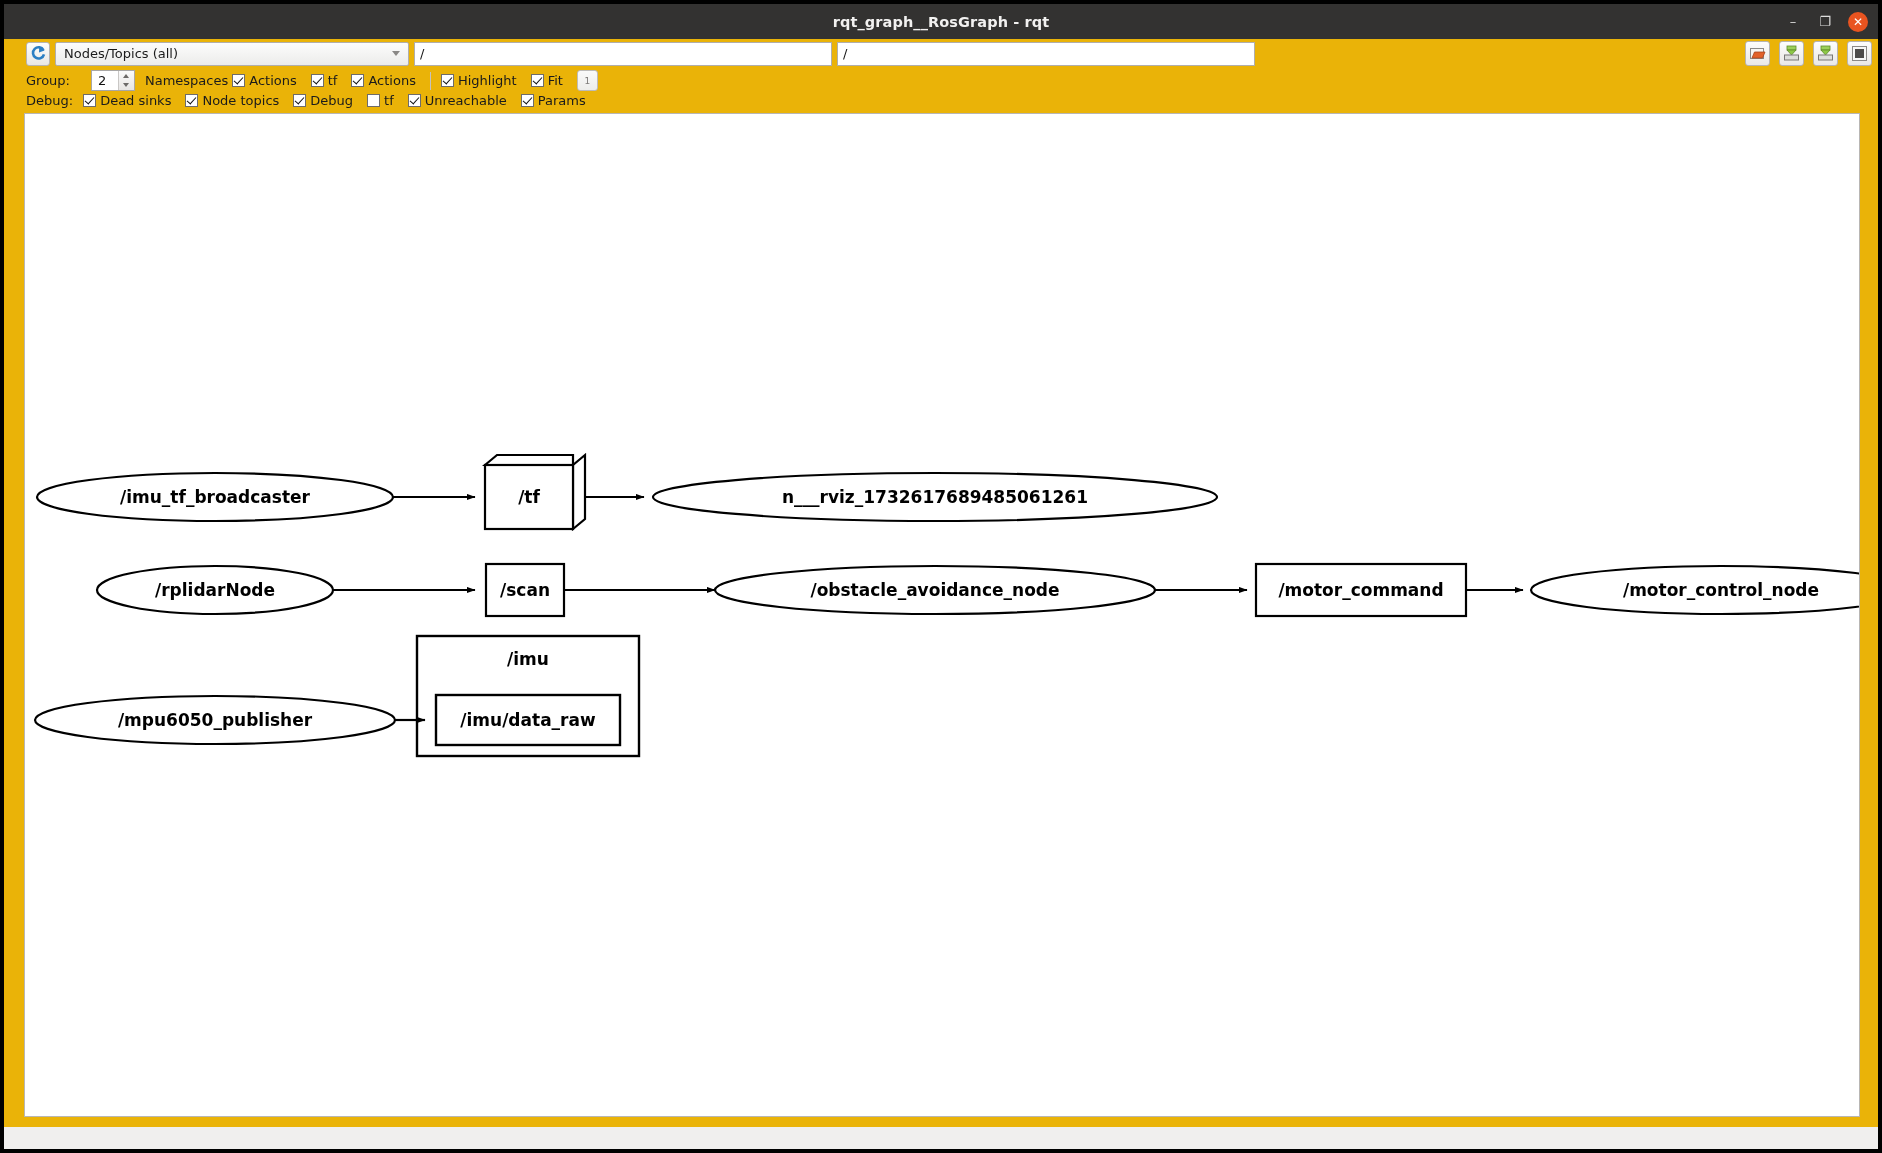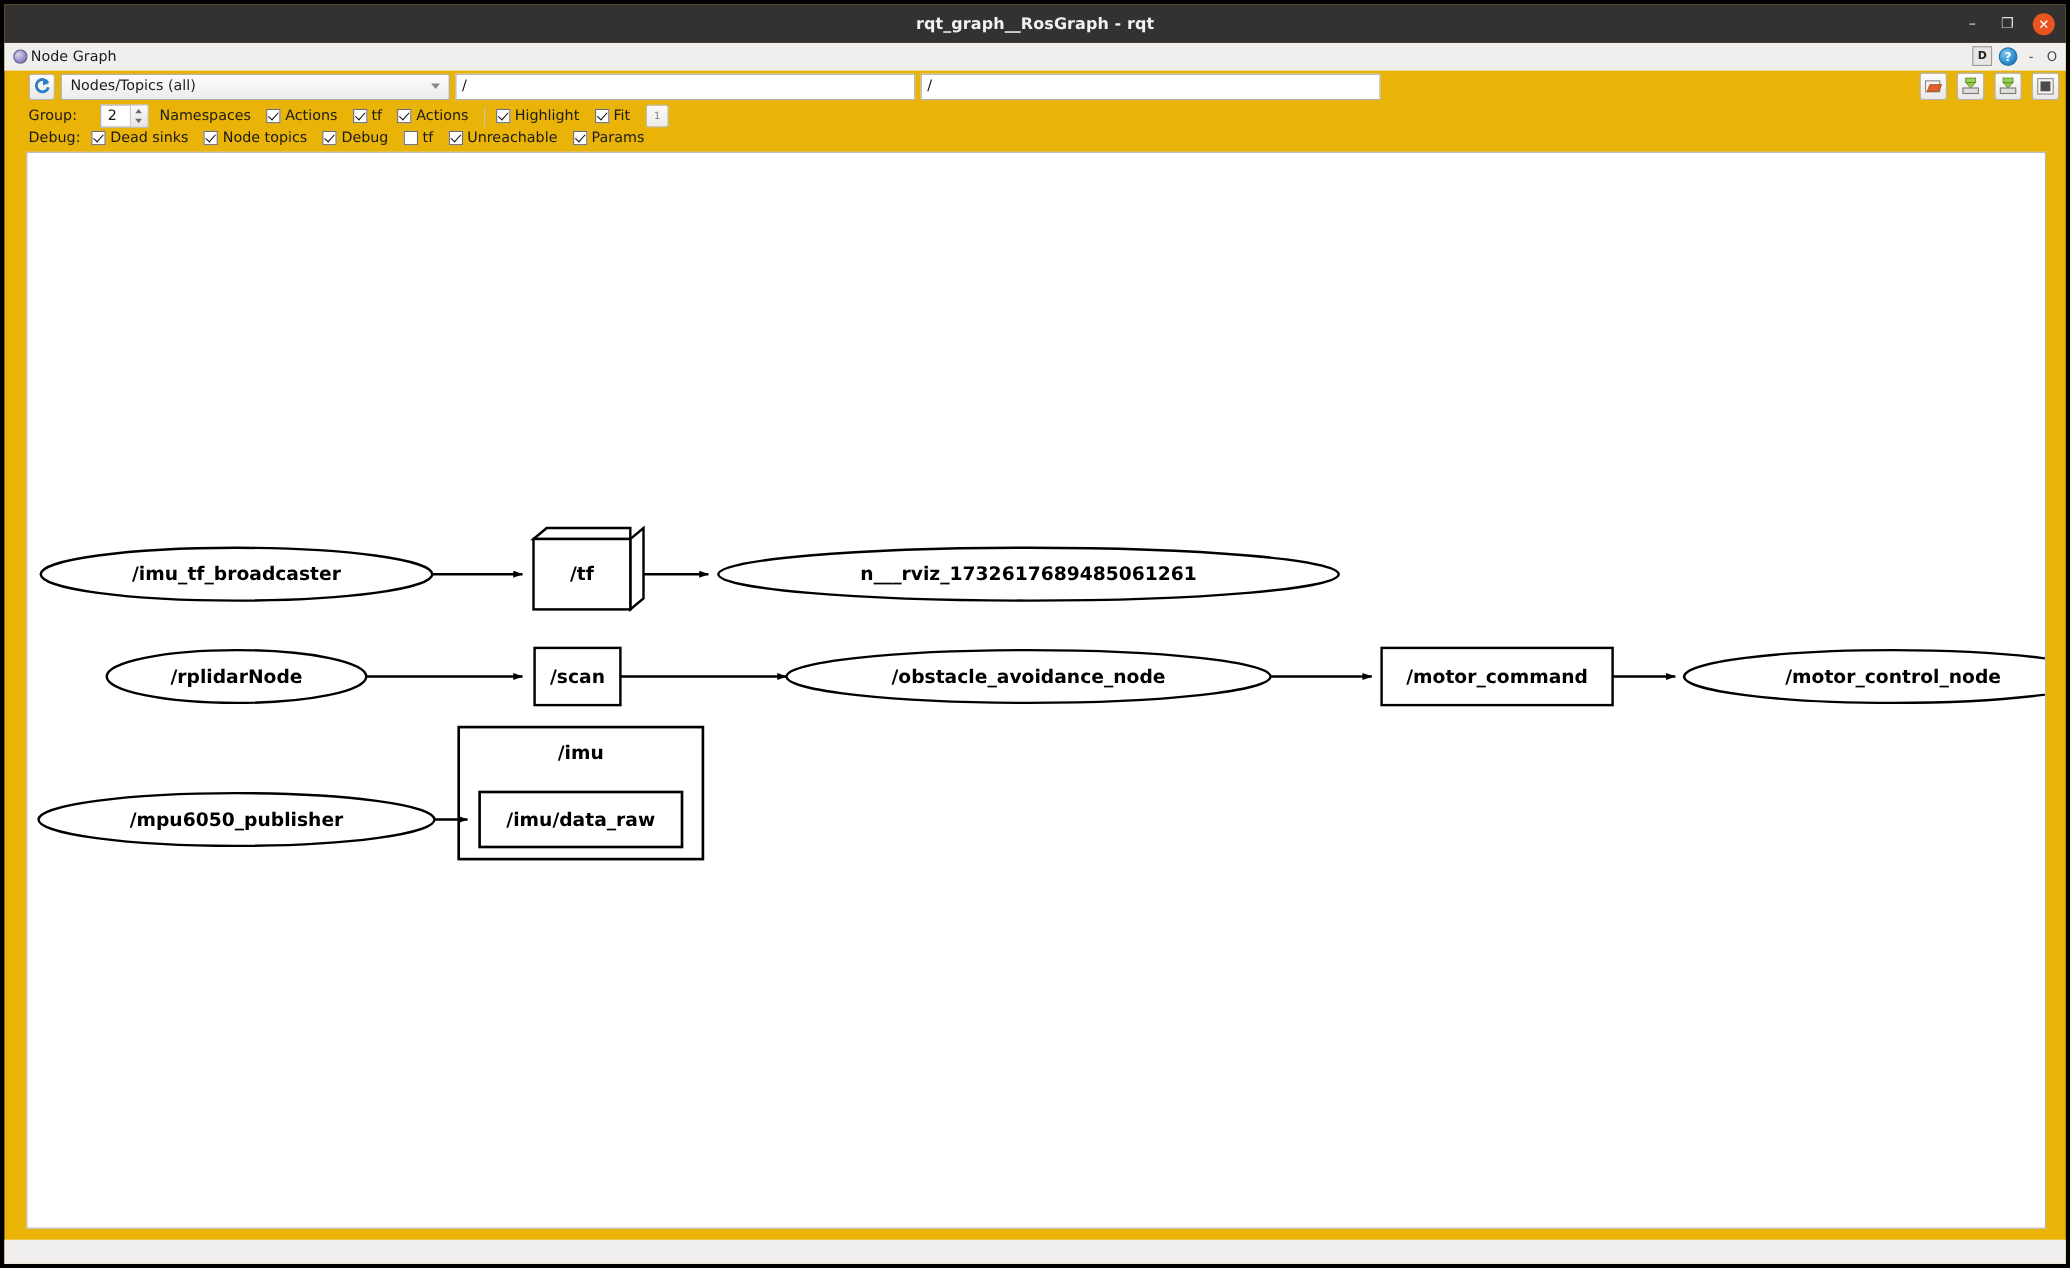--- a/index.html
+++ b/index.html
@@ -307,33 +307,20 @@
 
   <div class="titlebar">
     <div class="titlebar-text">rqt_graph__RosGraph - rqt</div>
     <div class="win-btns">
       <div class="win-btn">–</div>
       <div class="win-btn">❐</div>
       <div class="win-btn close">✕</div>
     </div>
   </div>
 
-  <div class="dock-header">
-    <div class="dock-title">
-      <span class="ros-icon"></span>
-      <span>Node Graph</span>
-    </div>
-    <div class="dock-spacer"></div>
-    <div class="dock-ctrls">
-      <div class="dock-btn-d">D</div>
-      <div class="help-icon">?</div>
-      <div class="dock-min">-</div>
-      <div class="dock-close">O</div>
-    </div>
-  </div>
 
   <div class="toolbar1">
     <div class="btn-refresh">
       <svg width="17" height="17" viewBox="0 0 17 17">
         <path d="M13.5 5.2 A5.6 5.6 0 1 0 14 9.4" fill="none" stroke="#2c7fc4" stroke-width="2.6"></path>
         <path d="M9.2 1.2 L14.6 5.6 L9.0 7.4 Z" fill="#2c7fc4"></path>
       </svg>
     </div>
     <div class="combo">
       <span class="combo-label">Nodes/Topics (all)</span>
@@ -373,21 +360,21 @@
 
   <div class="optrow r2">
     <span class="lbl">Group:</span>
     <div class="spin">
       <span class="spin-val">2</span>
       <span class="spin-arrows">
         <span class="spin-up"></span>
         <span class="spin-dn"></span>
       </span>
     </div>
-    <span class="lbl" style="margin-right:14px;">Namespaces</span>
+    <span class="lbl" style="margin-right:4px;">Namespaces</span>
 
     <span class="chk-wrap">
       <span class="chk on"></span>
       <span>Actions</span>
     </span>
     <span class="chk-wrap">
       <span class="chk on"></span>
       <span>tf</span>
     </span>
     <span class="chk-wrap">

